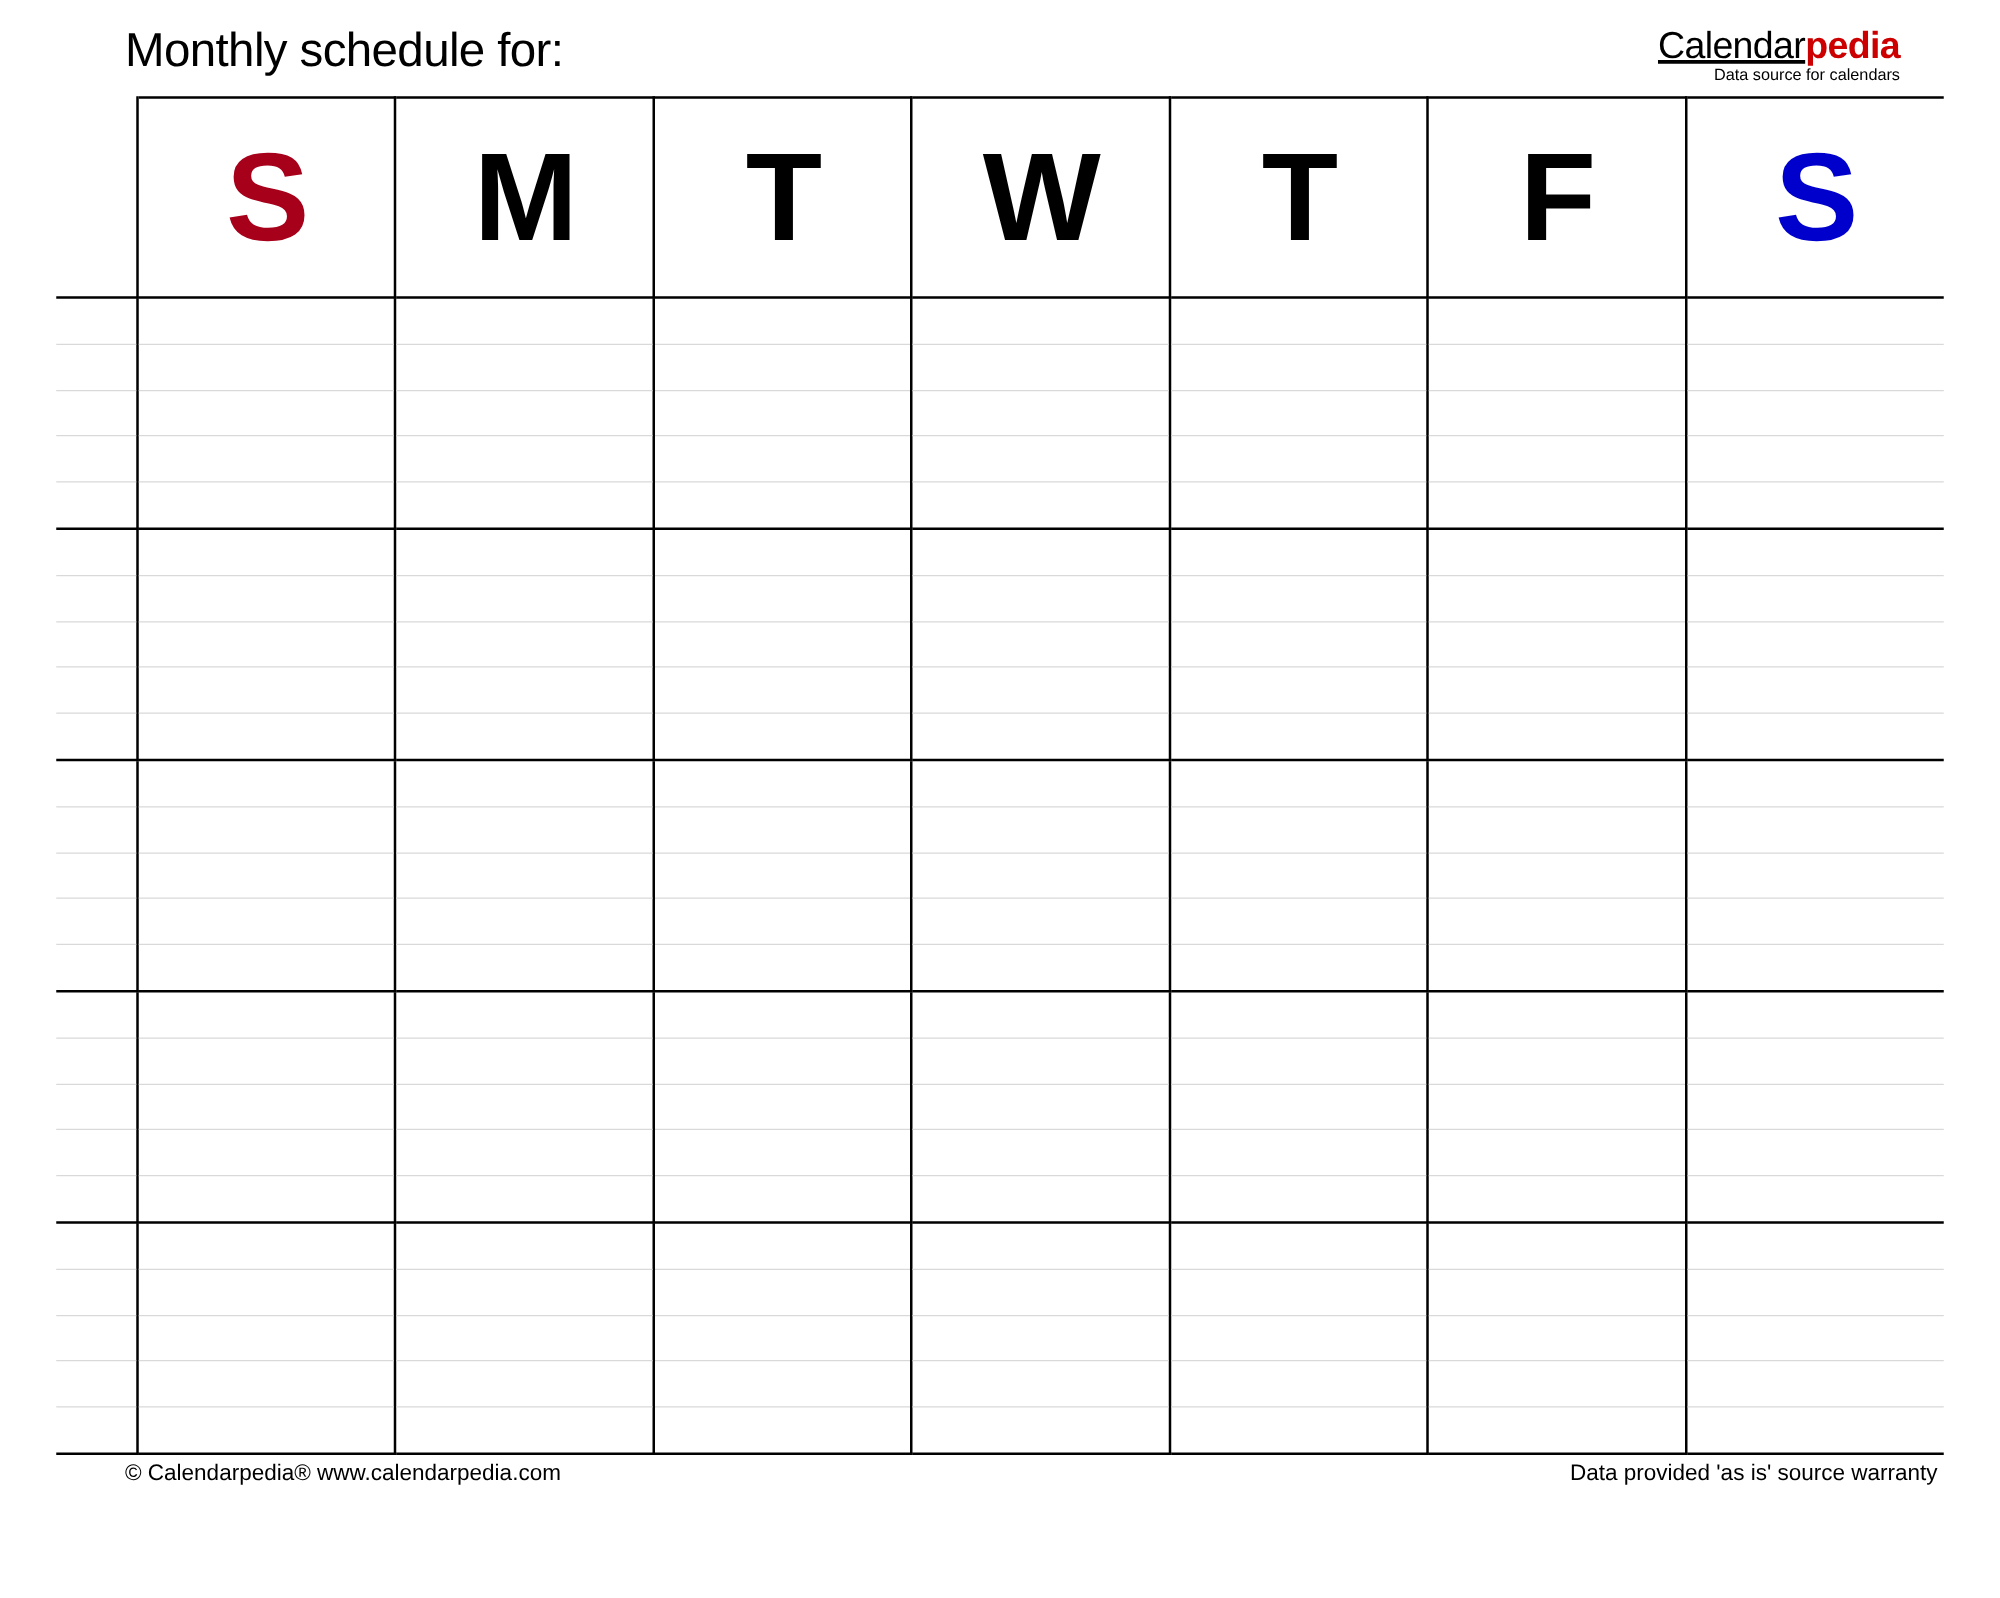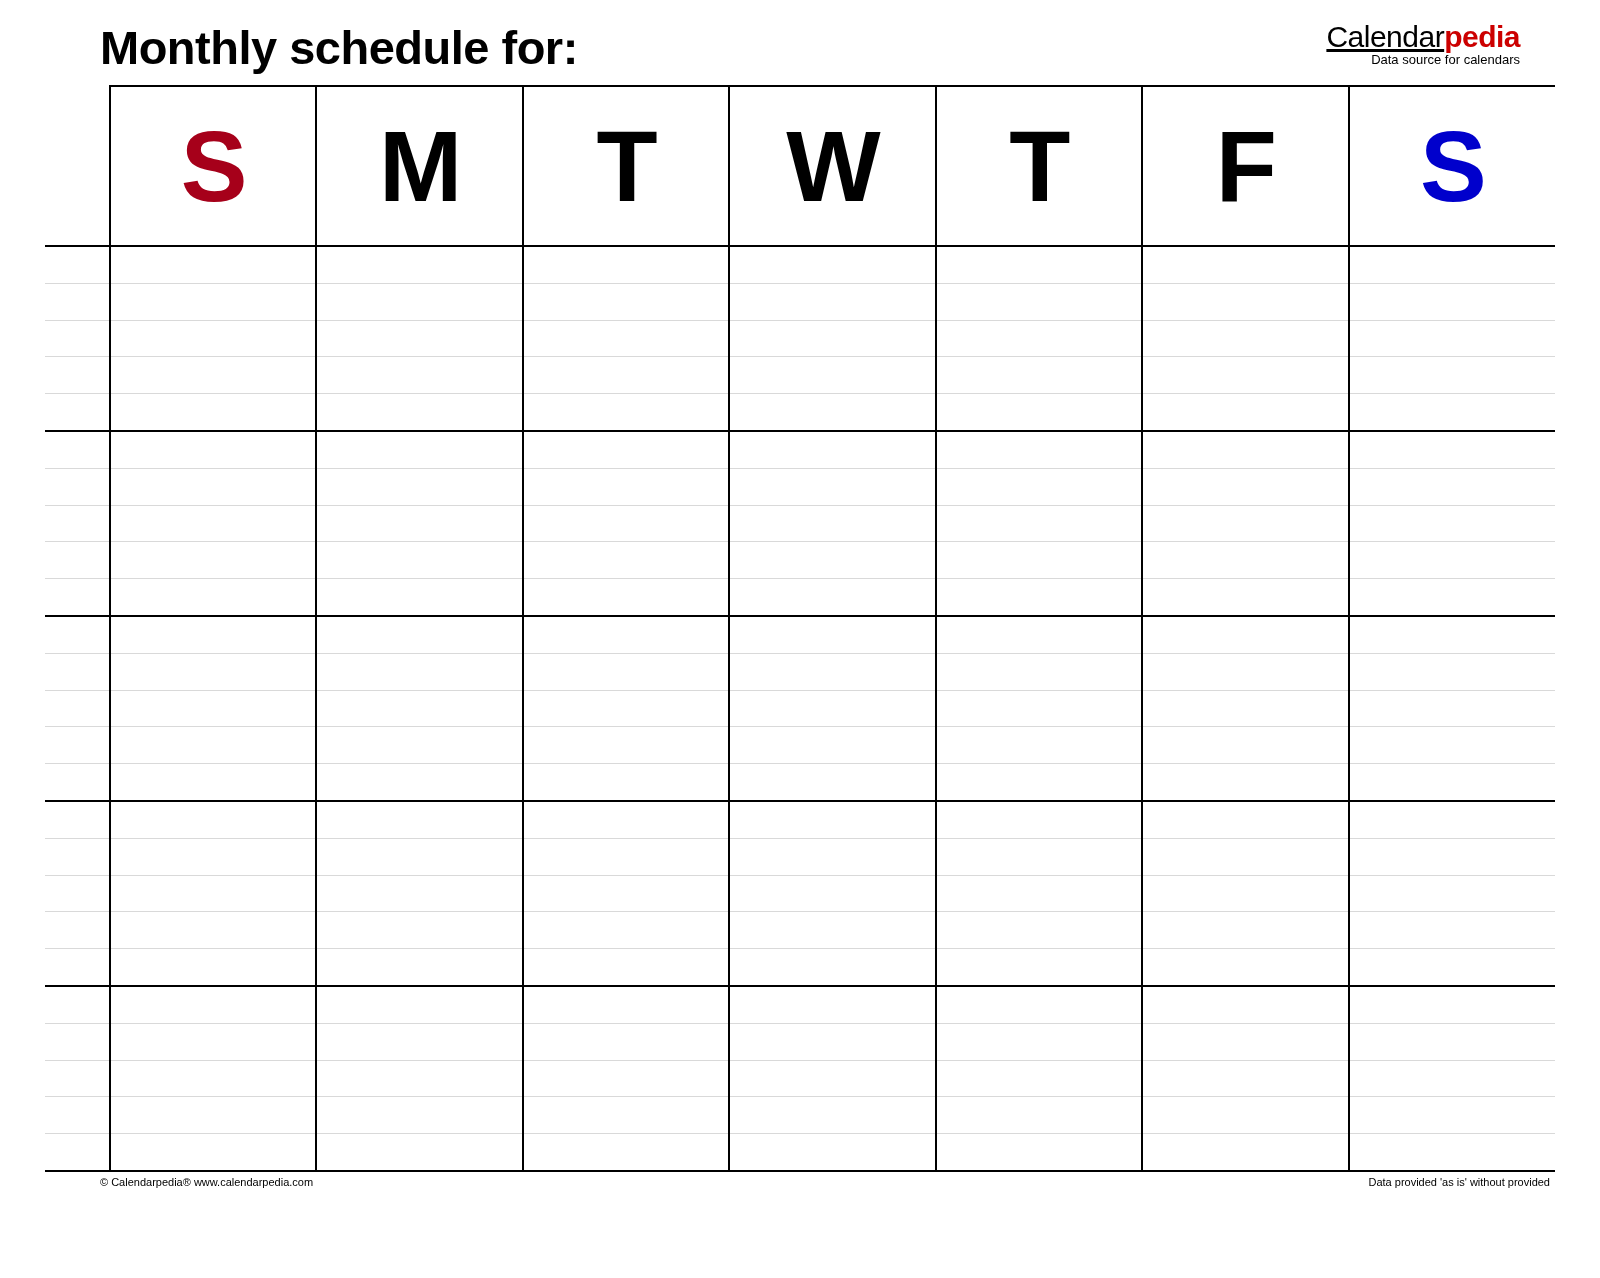--- a/index.html
+++ b/index.html
@@ -11,22 +11,22 @@
       height: 1278px;
       padding: 20px 30px;
     }
     .header {
       display: flex;
       justify-content: space-between;
       align-items: flex-start;
       padding: 0 50px 10px 70px;
     }
     .title {
-      font-size: 47px;
-      font-weight: bold;
+      font-size: 38px;
+      font-weight: normal;
       letter-spacing: -0.5px;
     }
     .logo {
       text-align: right;
     }
     .logo-main {
       font-size: 30px;
       font-weight: normal;
       letter-spacing: -0.5px;
     }
@@ -92,21 +92,21 @@
     .subrow:first-child {
       border-bottom: 1px solid #d9d9d9;
     }
     .subrow:last-child {
       border-bottom: none;
     }
     .footer {
       display: flex;
       justify-content: space-between;
       padding: 4px 20px 0 70px;
-      font-size: 11px;
+      font-size: 18px;
       align-items: center;
     }
   </style>
 </head>
 <body>
 
 <div class="header">
   <div class="title">Monthly schedule for:</div>
   <div class="logo">
     <div class="logo-main">
@@ -510,14 +510,14 @@
               <div class="subrow"></div>
             </div>
           </td>
         </tr>
       </tbody>
   </table>
 </div>
 
 <div class="footer">
   <div>© Calendarpedia®   www.calendarpedia.com</div>
-  <div>Data provided 'as is' without provided</div>
+  <div>Data provided 'as is' source warranty</div>
 </div>
 
 </body></html>

